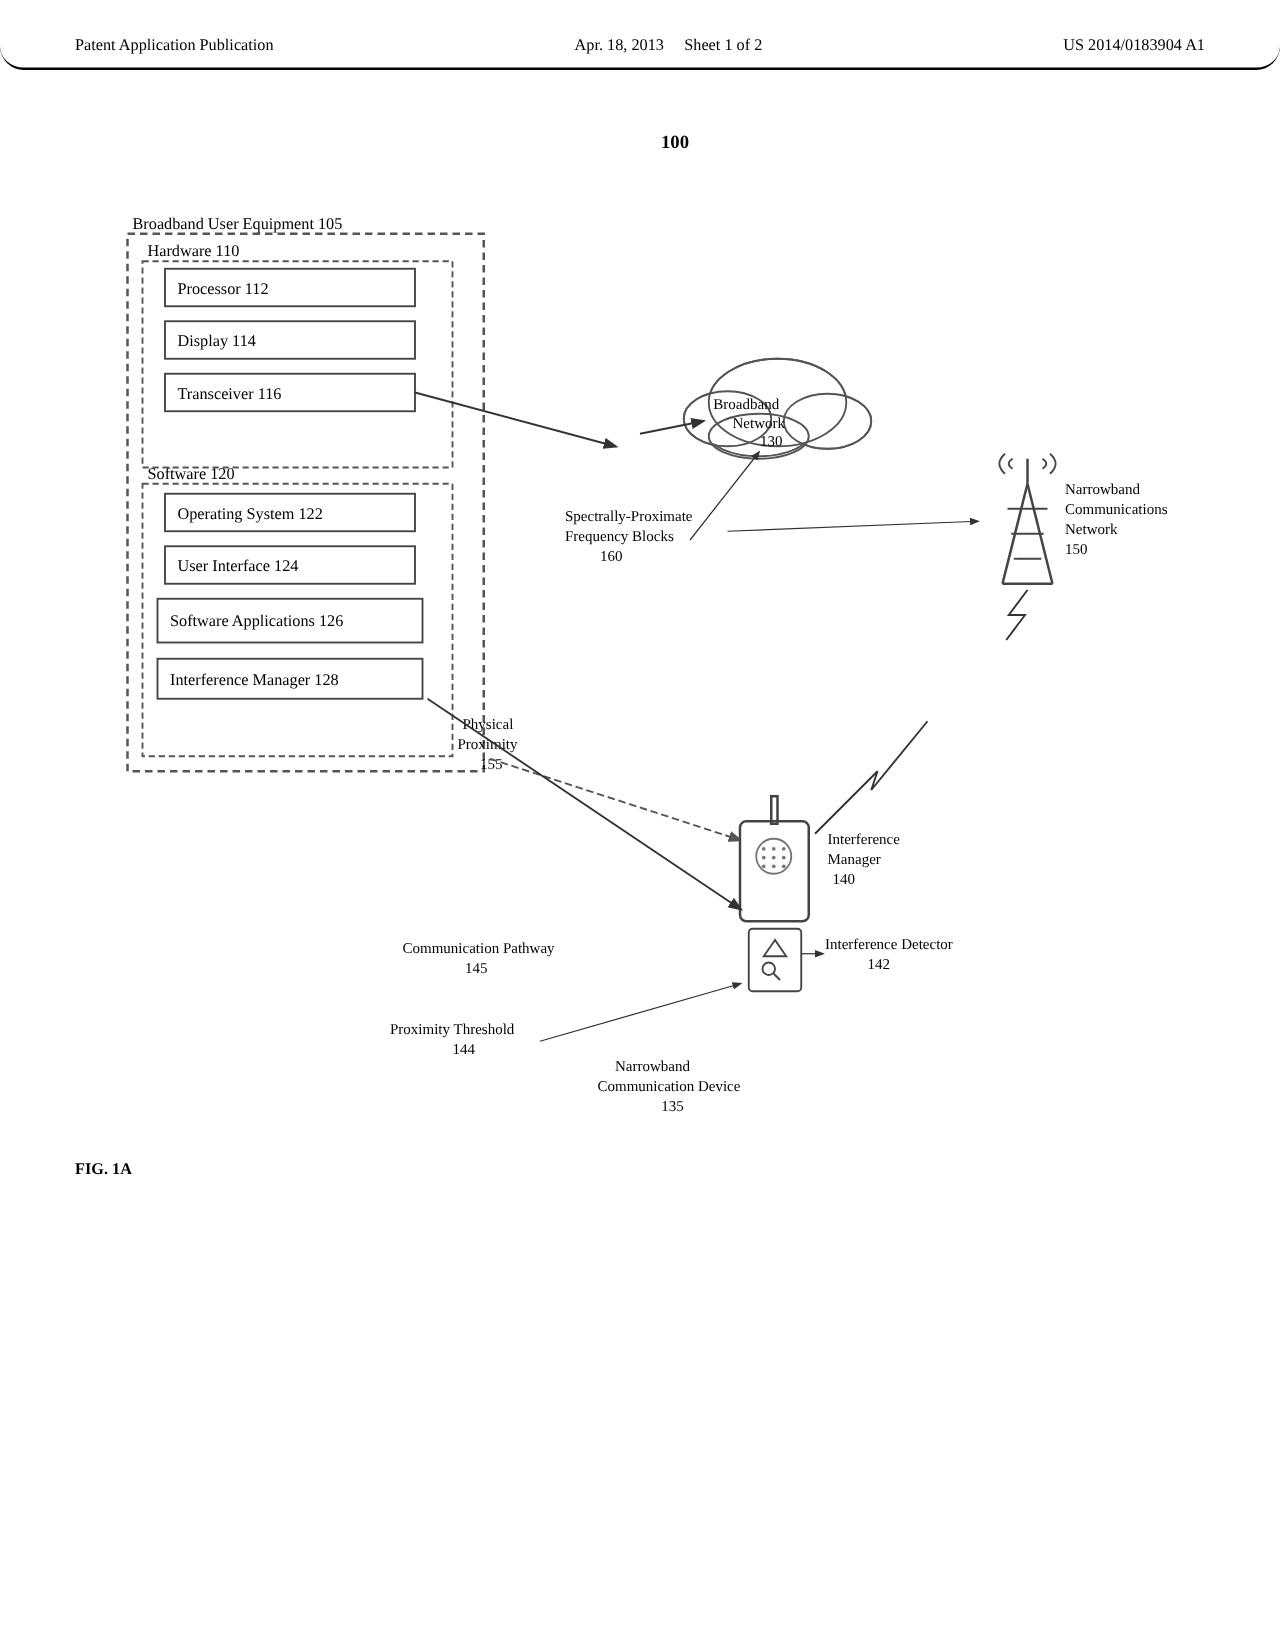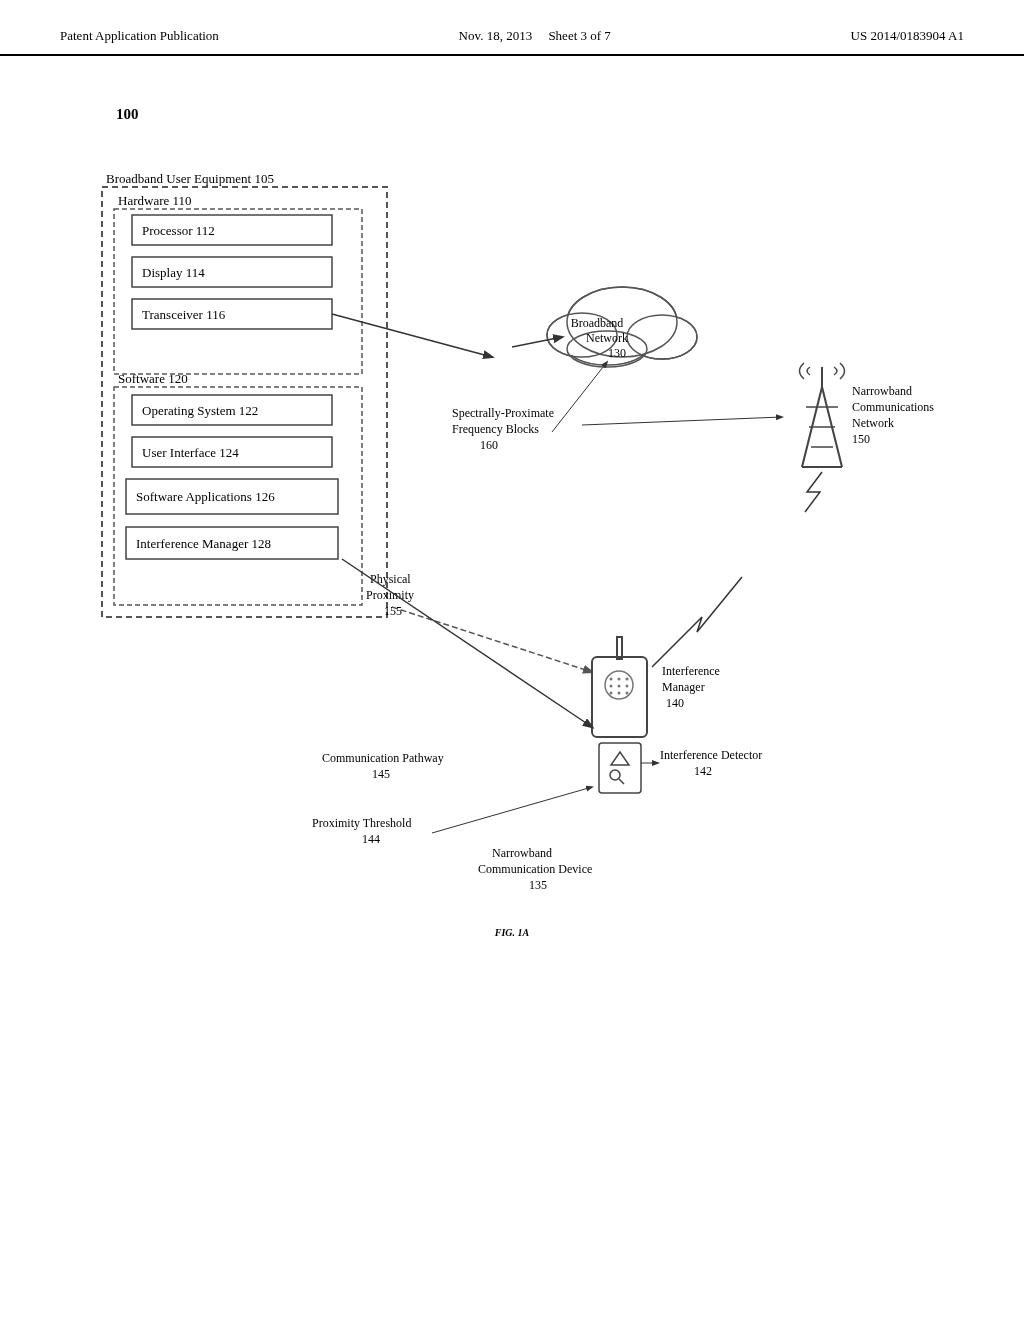--- a/index.html
+++ b/index.html
@@ -13,20 +13,21 @@
     }
 
     
     .header {
       display: flex;
       justify-content: space-between;
       align-items: flex-start;
       padding: 28px 60px 10px 60px;
       border-bottom: 2px solid #000;
       font-size: 13px;
+      border-radius: 19px;
     }
     .header-center { text-align: center; font-size: 13px; }
 
     
     .main {
       padding: 20px 60px;
       position: relative;
     }
 
     
@@ -41,53 +42,52 @@
     .diagram-container {
       position: relative;
       width: 900px;
       height: 900px;
       margin: 0 auto;
       text-decoration: underline;
     }
 
     
     .fig-caption {
-      text-align: center;
-      font-size: 10px;
+      text-align: left;
+      font-size: 13px;
       font-weight: bold;
       margin-top: 10px;
-      font-style: italic;
     }
 
     
     .diagram-svg {
       position: absolute;
       top: 0;
       left: 0;
       width: 100%;
       height: 100%;
       pointer-events: none;
     }
   </style>
 </head>
 <body>
 
 <div class="header">
   <div>Patent Application Publication</div>
   <div class="header-center">
-    <span>Nov. 18, 2013</span>
+    <span>Apr. 18, 2013</span>
     &nbsp;&nbsp;&nbsp;
-    <span>Sheet 3 of 7</span>
+    <span>Sheet 1 of 2</span>
   </div>
   <div>US 2014/0183904 A1</div>
 </div>
 
 <div class="main">
 
-  <div class="fig-number" style="margin-left:56px; margin-top:30px;">100</div>
+  <div class="fig-number" style="margin-left:56px; margin-top:30px;text-align:center;">100</div>
 
   <div class="diagram-container">
 
     <svg class="diagram-svg" viewBox="0 0 900 900" xmlns="http://www.w3.org/2000/svg">
 
       <rect x="40" y="60" width="285" height="430" fill="none" stroke="#555" stroke-width="2" stroke-dasharray="6,4"></rect>
 
       <text x="44" y="56" font-size="13" font-family="Times New Roman" fill="#000">Broadband User Equipment  105</text>
 
       <rect x="52" y="82" width="248" height="165" fill="none" stroke="#555" stroke-width="1.5" stroke-dasharray="5,3"></rect>

